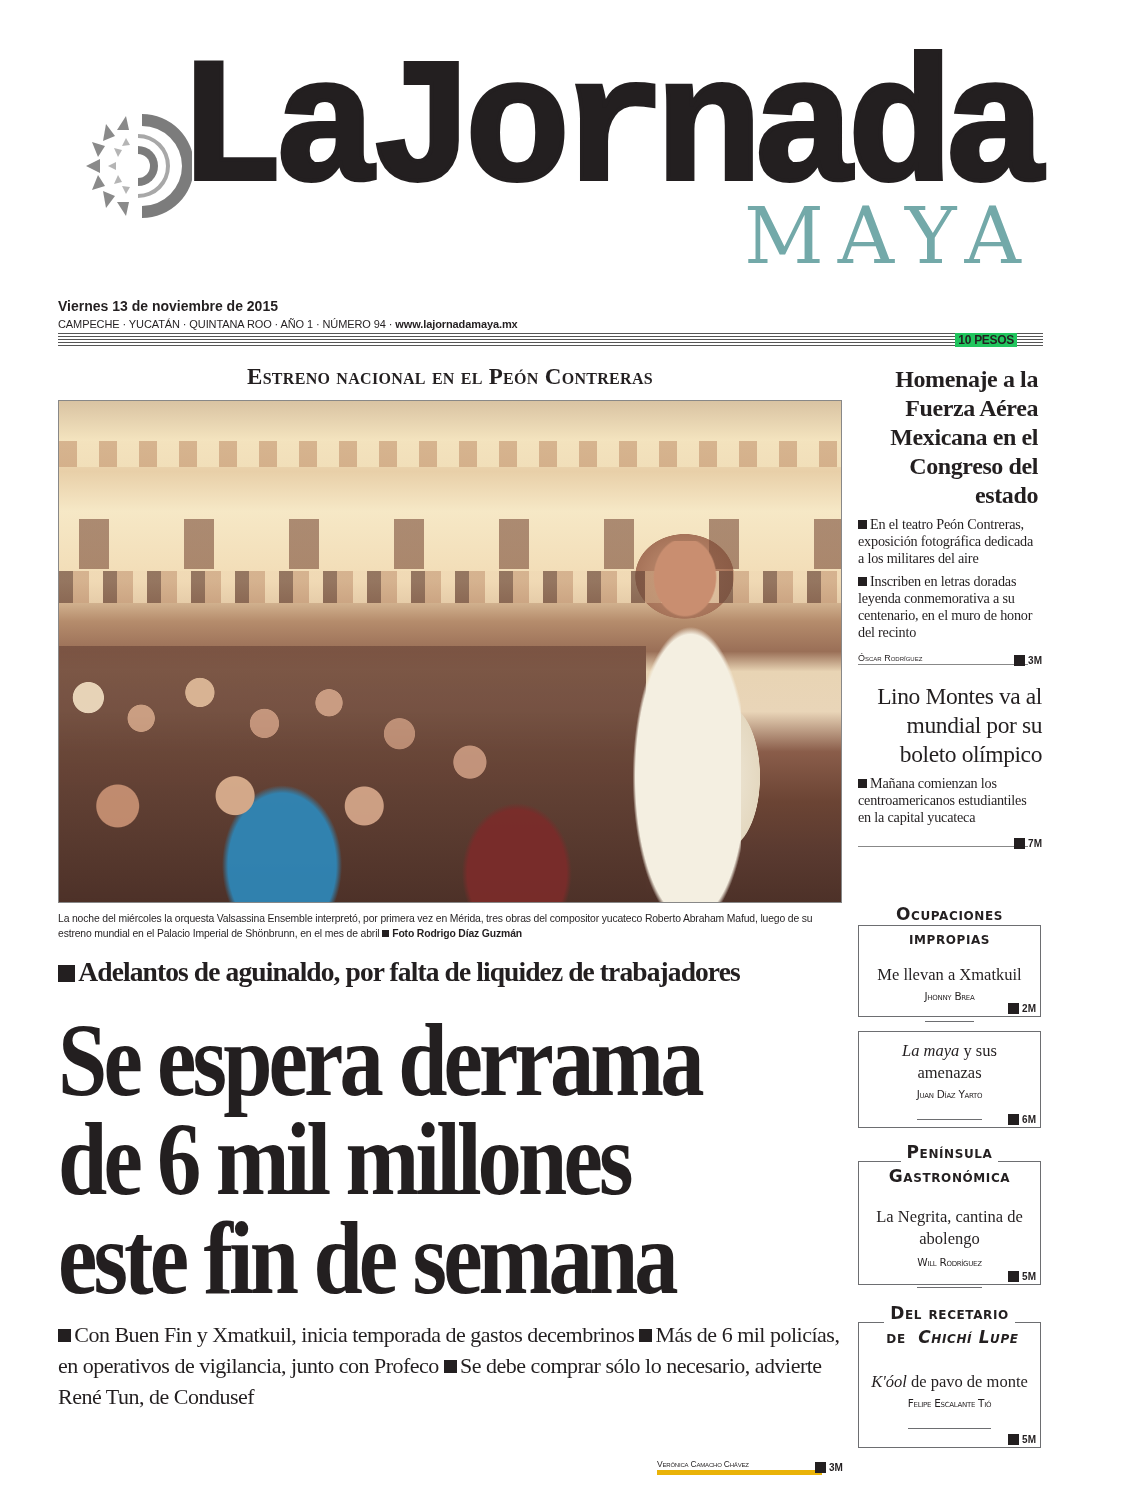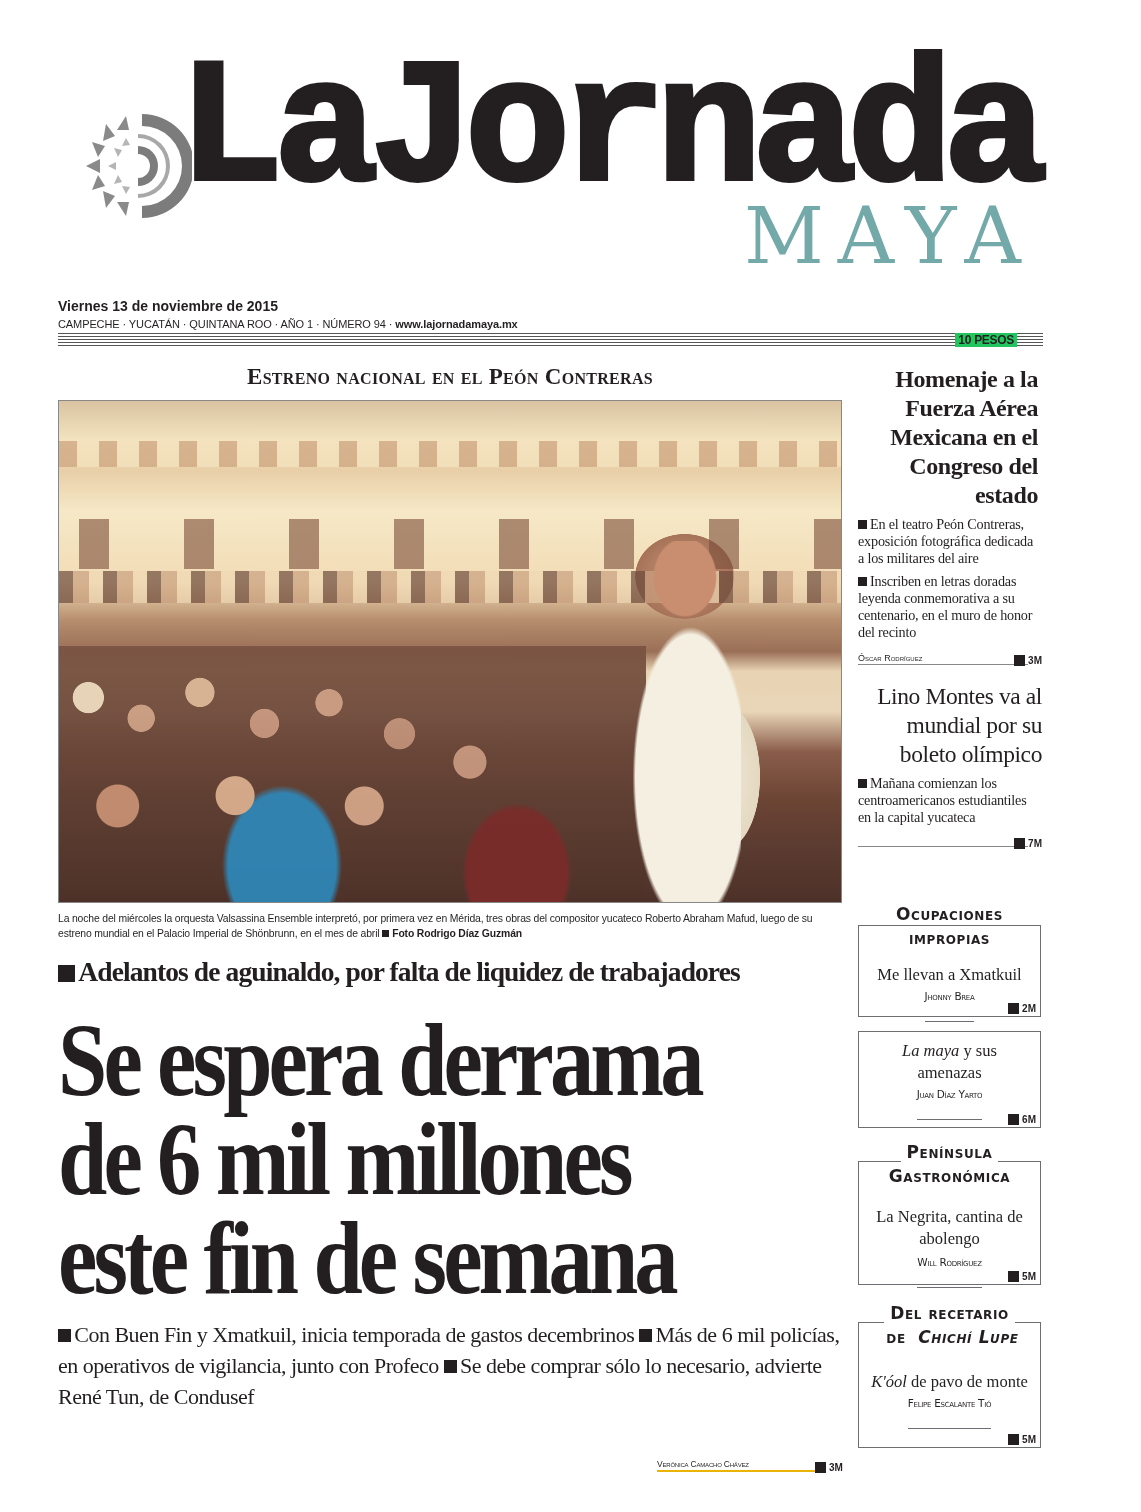--- a/index.html
+++ b/index.html
@@ -107,21 +107,21 @@
     font-size: 103px; line-height: 99px; color: #231f20;
     letter-spacing: -4.5px; transform: scaleX(0.86); transform-origin: left top;
   }
   .summary {
     position: absolute; left: 58px; top: 1319px; width: 790px;
     font-family: "Liberation Serif", serif; font-size: 22px; line-height: 31px;
     color: #231f20; letter-spacing: -0.5px;
   }
   .byline-main {
     position: absolute; left: 657px; top: 1459px; width: 165px;
-    border-bottom: 2px solid #eab308; padding-bottom: 1px;
+    border-bottom: 5px solid #eab308; padding-bottom: 1px;
     font-family: "Liberation Sans", sans-serif; font-size: 8.5px; font-variant: small-caps;
     color: #231f20; letter-spacing: -0.2px;
   }
   .pageref {
     font-family: "Liberation Sans", sans-serif; font-weight: 700; font-size: 10px; color: #231f20;
     display: inline-flex; align-items: center; gap: 3px; white-space: nowrap;
   }
   .pageref .blk { display: inline-block; width: 11px; height: 11px; background: #231f20; }
   .pr-main { position: absolute; left: 815px; top: 1462px; }
 

